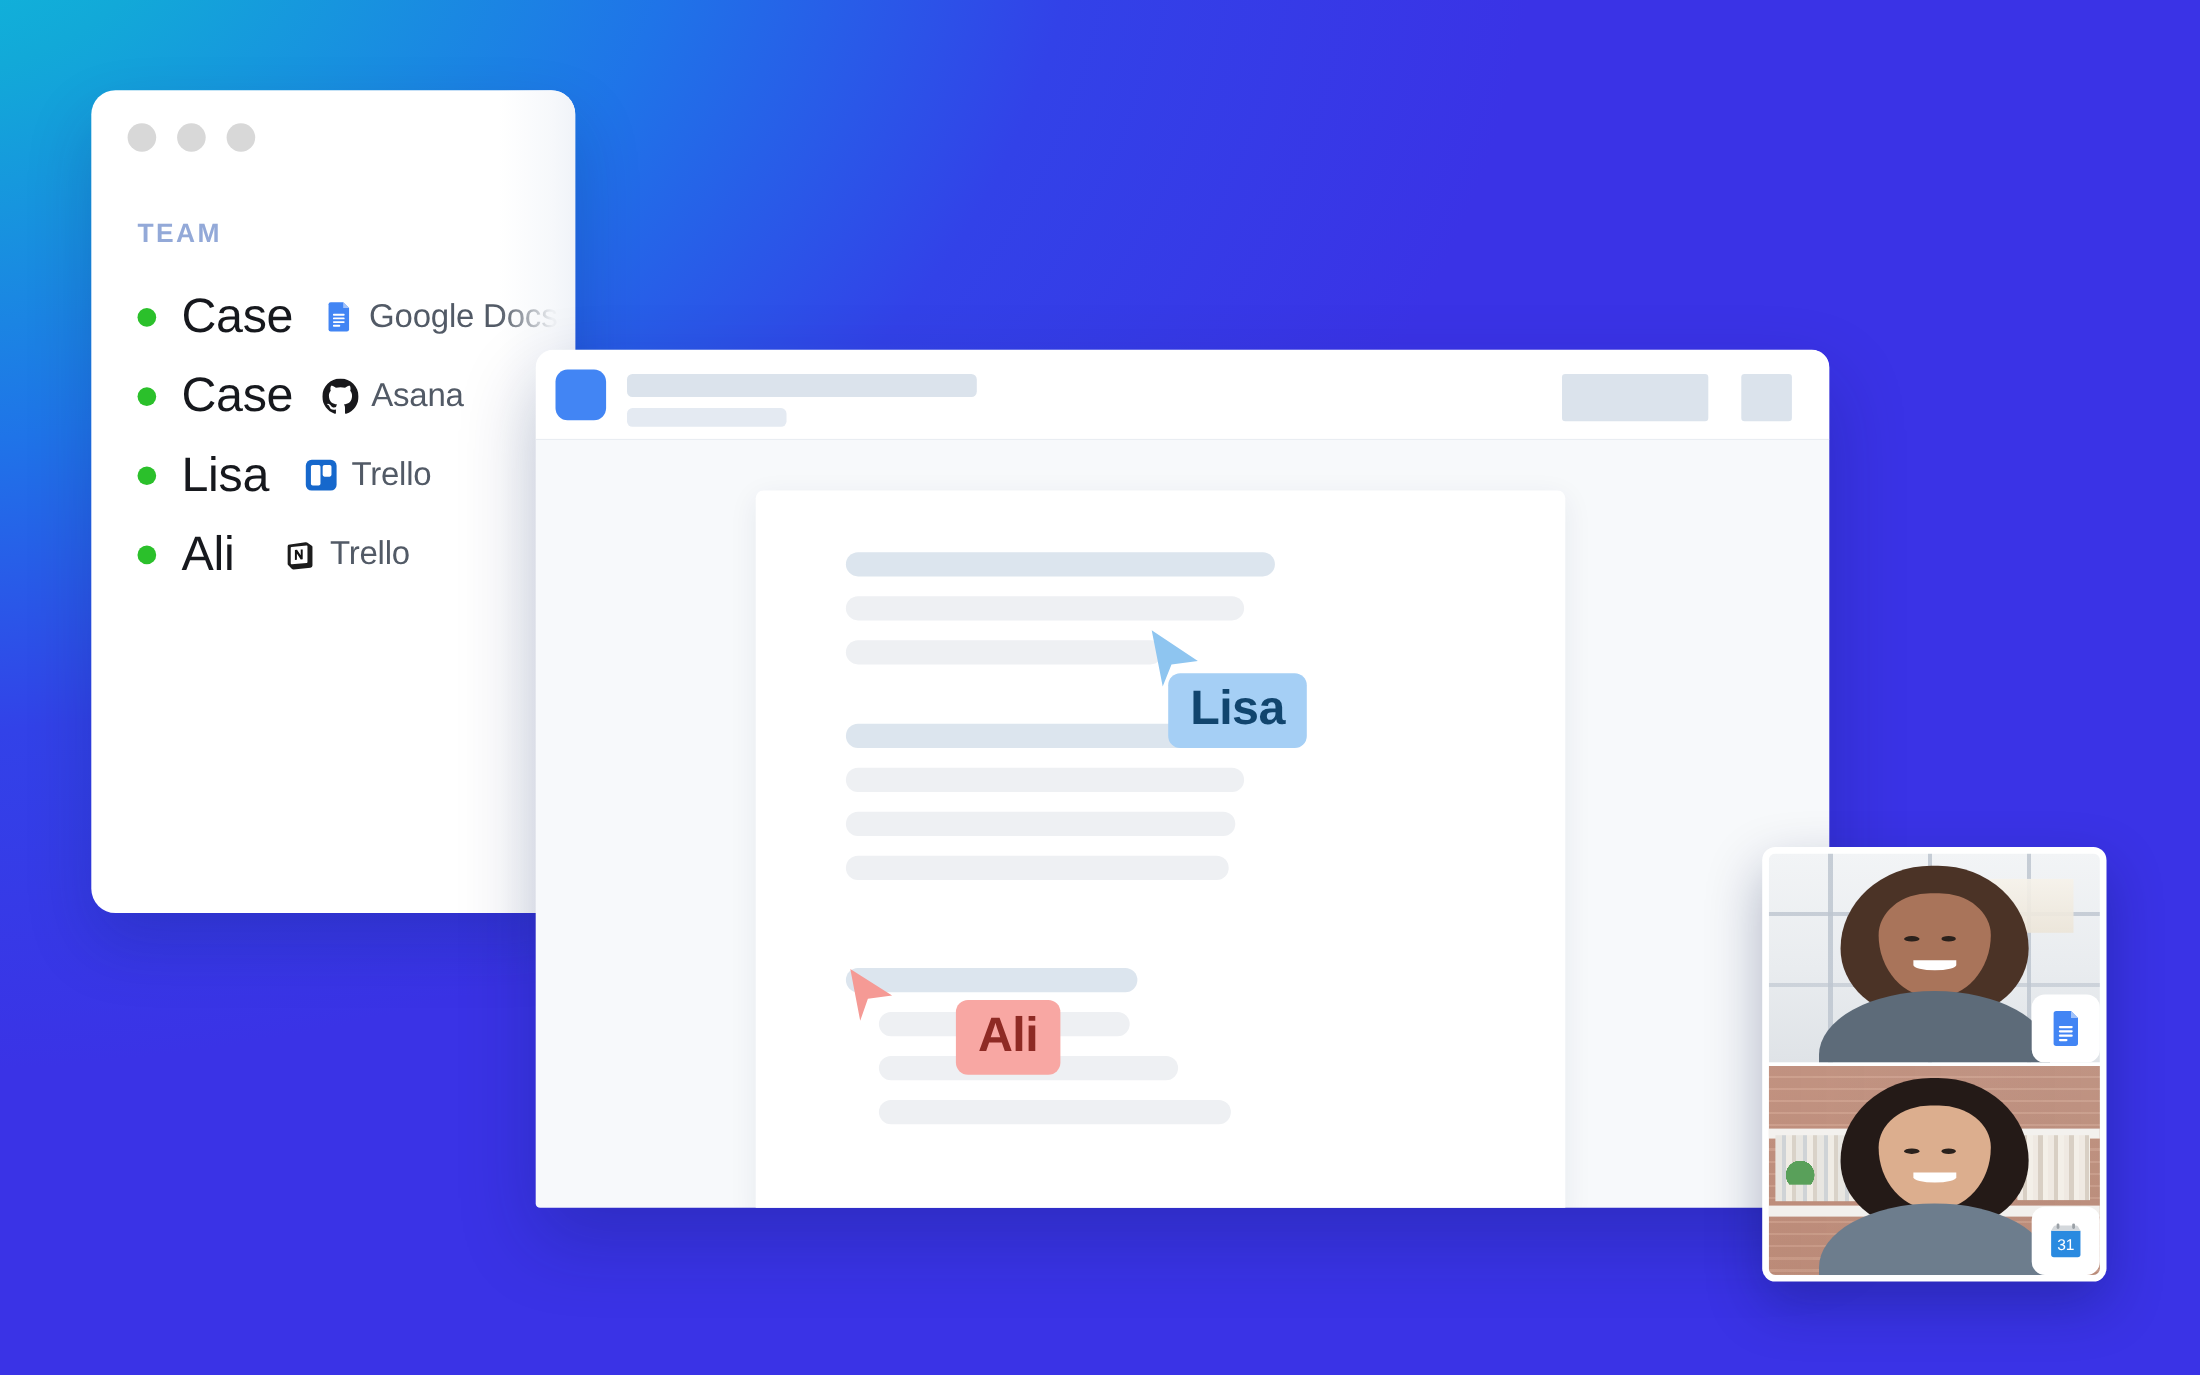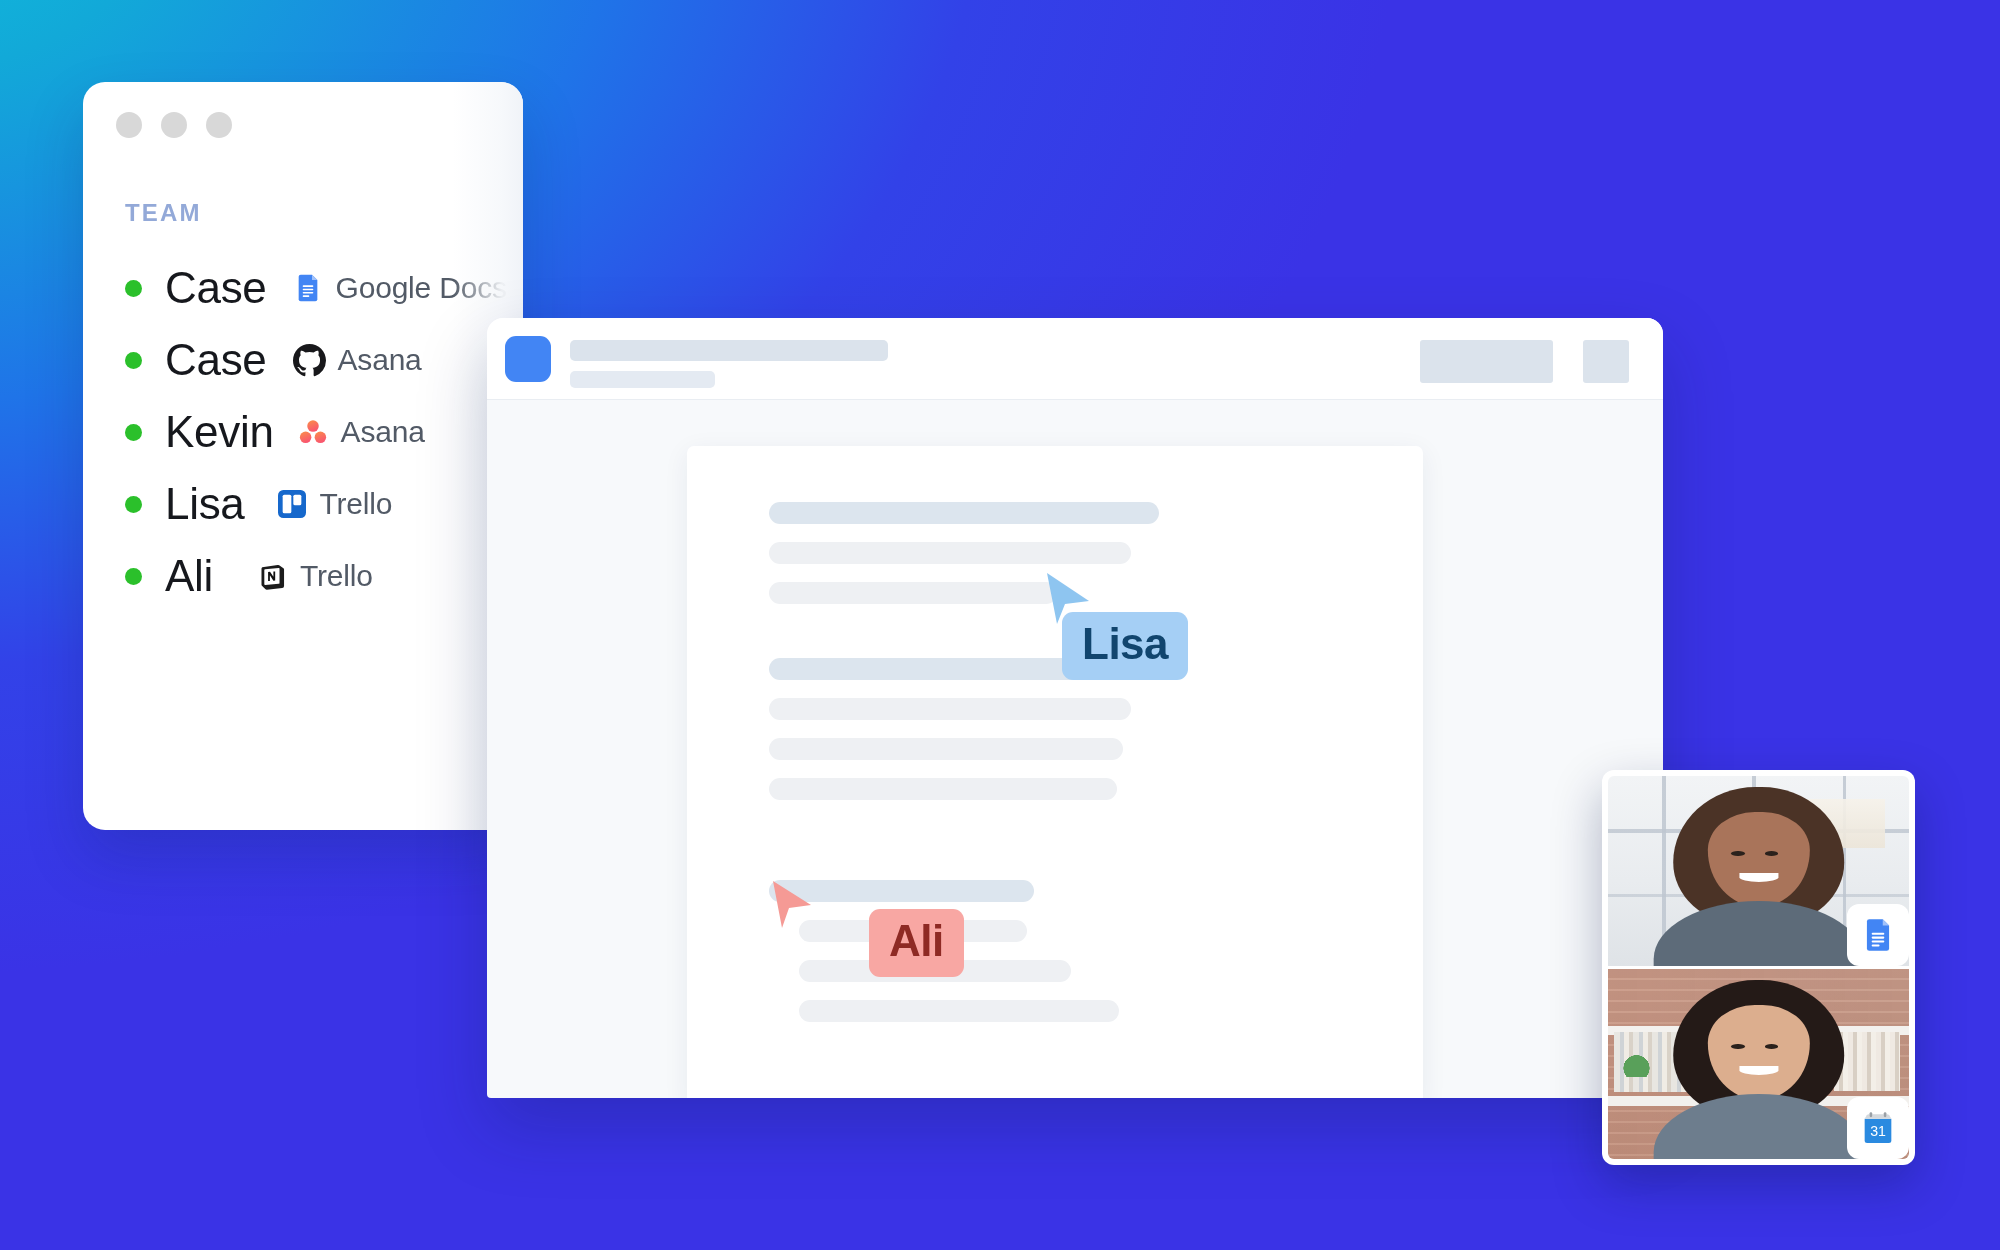--- a/index.html
+++ b/index.html
@@ -366,40 +366,20 @@
         <span class="tool-wrap" style="margin-left:26px">
           <span class="tool-icon">
             <svg viewBox="0 0 16 16" width="33" height="33" aria-hidden="true">
               <path fill="#18181b" d="M8 0C3.58 0 0 3.58 0 8c0 3.54 2.29 6.53 5.47 7.59.4.07.55-.17.55-.38 0-.19-.01-.82-.01-1.49-2.01.37-2.53-.49-2.69-.94-.09-.23-.48-.94-.82-1.13-.28-.15-.68-.52-.01-.53.63-.01 1.08.58 1.23.82.72 1.21 1.87.87 2.33.66.07-.52.28-.87.51-1.07-1.78-.2-3.64-.89-3.64-3.95 0-.87.31-1.59.82-2.15-.08-.2-.36-1.02.08-2.12 0 0 .67-.21 2.2.82a7.4 7.4 0 0 1 2-.27c.68 0 1.36.09 2 .27 1.53-1.04 2.2-.82 2.2-.82.44 1.1.16 1.92.08 2.12.51.56.82 1.27.82 2.15 0 3.07-1.87 3.75-3.65 3.95.29.25.54.73.54 1.48 0 1.07-.01 1.93-.01 2.2 0 .21.15.46.55.38A8.01 8.01 0 0 0 16 8c0-4.42-3.58-8-8-8z"></path>
             </svg>
           </span>
           <span class="tool-label">Asana</span>
         </span>
       </div>
 
-      <div class="team-row">
-        <span class="status-dot"></span>
-        <span class="member-name">Kevin</span>
-        <span class="tool-wrap" style="margin-left:22px">
-          <span class="tool-icon">
-            <svg viewBox="0 0 48 48" width="30" height="30" aria-hidden="true">
-              <defs>
-                <linearGradient id="asg" x1="0" y1="0" x2="0.4" y2="1">
-                  <stop offset="0%" stop-color="#fa8f48"></stop>
-                  <stop offset="100%" stop-color="#f9566f"></stop>
-                </linearGradient>
-              </defs>
-              <circle cx="24" cy="14.5" r="9.2" fill="url(#asg)"></circle>
-              <circle cx="12.2" cy="32.5" r="9.2" fill="url(#asg)"></circle>
-              <circle cx="35.8" cy="32.5" r="9.2" fill="url(#asg)"></circle>
-            </svg>
-          </span>
-          <span class="tool-label">Asana</span>
-        </span>
-      </div>
 
       <div class="team-row">
         <span class="status-dot"></span>
         <span class="member-name">Lisa</span>
         <span class="tool-wrap" style="margin-left:30px">
           <span class="tool-icon">
             <svg viewBox="0 0 48 48" width="32" height="32" aria-hidden="true">
               <rect x="3" y="3" width="42" height="42" rx="8" fill="#1668cc"></rect>
               <rect x="10" y="10" width="13" height="28" rx="2.5" fill="#ffffff"></rect>
               <rect x="26" y="10" width="12" height="16" rx="2.5" fill="#ffffff"></rect>

